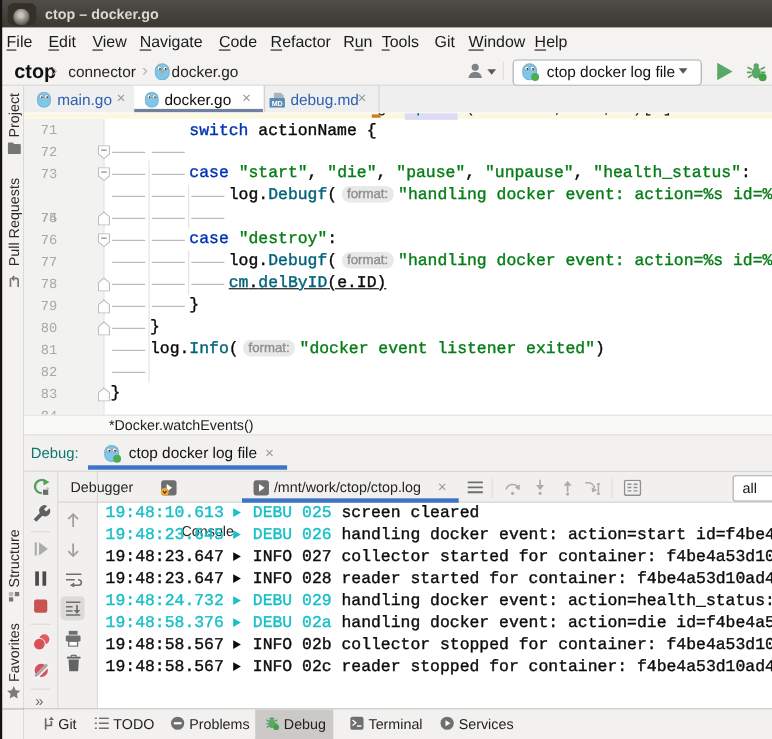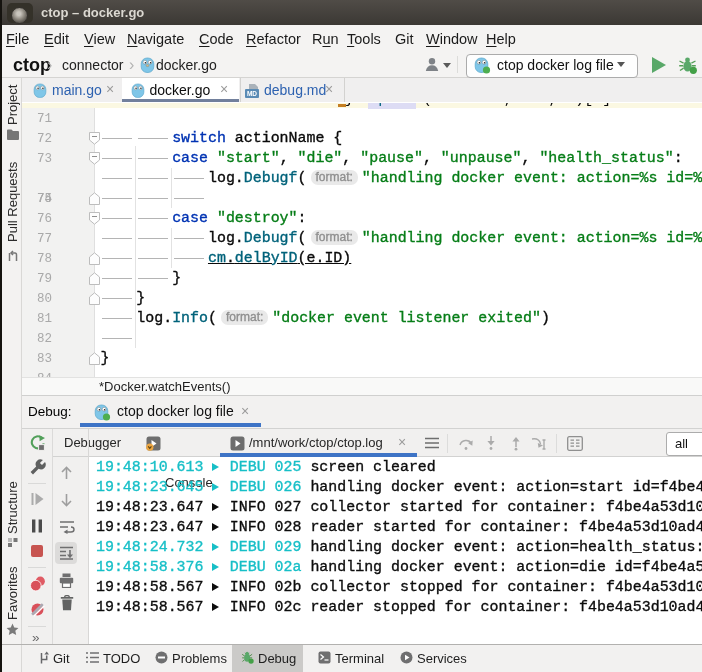--- a/index.html
+++ b/index.html
@@ -221,37 +221,37 @@
     <path d="M0.5 12.5 H10.5 V5 L5.5 0.8 L0.5 5 Z" fill="#FDFDFD" stroke="#BDBDBD"></path>
   </svg>
 <svg class="ab" style="left:88.5px;top:292px;" width="11" height="13" viewBox="0 0 11 13">
     <path d="M0.5 12.5 H10.5 V5 L5.5 0.8 L0.5 5 Z" fill="#FDFDFD" stroke="#BDBDBD"></path>
   </svg>
 <svg class="ab" style="left:88.5px;top:352px;" width="11" height="13" viewBox="0 0 11 13">
     <path d="M0.5 12.5 H10.5 V5 L5.5 0.8 L0.5 5 Z" fill="#FDFDFD" stroke="#BDBDBD"></path>
   </svg>
 
 <div class="ab" style="left:22px;top:102px;width:680px;height:275px;overflow:hidden;">
-<div class="cl" style="left:78.5px;top:26px;"><span>		</span><span class="k">switch</span> actionName {</div>
+<div class="cl" style="left:78.5px;top:8px;"><span>		</span><span class="k">switch</span> actionName {</div>
 <div class="cl" style="left:78.5px;top:46px;"><span>		</span><span class="k">case</span> <span class="s">"start"</span>, <span class="s">"die"</span>, <span class="s">"pause"</span>, <span class="s">"unpause"</span>, <span class="s">"health_status"</span>:</div>
 <div class="cl" style="left:78.5px;top:66px;"><span>			</span>log.<span class="f">Debugf</span>(<span class="chip">format:</span><span class="s">"handling docker event: action=%s id=%s"</span>, e.Action, e.ID)</div>
 <div class="cl" style="left:78.5px;top:106px;"><span>		</span><span class="k">case</span> <span class="s">"destroy"</span>:</div>
 <div class="cl" style="left:78.5px;top:126px;"><span>			</span>log.<span class="f">Debugf</span>(<span class="chip">format:</span><span class="s">"handling docker event: action=%s id=%s"</span>, e.Action, e.ID)</div>
 <div class="cl" style="left:78.5px;top:146px;text-decoration:underline;"><span>			</span><span class="f">cm</span>.<span class="f">delByID</span>(e.ID)</div>
 <div class="cl" style="left:78.5px;top:166px;"><span>		</span>}</div>
 <div class="cl" style="left:78.5px;top:186px;"><span>	</span>}</div>
 <div class="cl" style="left:78.5px;top:206px;"><span>	</span>log.<span class="f">Info</span>(<span class="chip">format:</span><span class="s">"docker event listener exited"</span>)</div>
 <div class="cl" style="left:78.5px;top:246px;">}</div>
 </div>
 
 <div class="ab" style="left:22px;top:377px;width:680px;height:19px;background:#F9F9F8;border-top:1px solid #E2E2E1;border-bottom:1px solid #D0D0CF;box-sizing:border-box;"></div>
 <div class="ab" style="left:99px;top:377px;height:19px;line-height:19px;font-size:13px;color:#1f1f1f;">*Docker.watchEvents()</div>
 
 <div class="ab" style="left:22px;top:396px;width:680px;height:33px;background:#F2F1F0;border-bottom:1px solid #D2D2D1;box-sizing:border-box;"></div>
-<div class="ab" style="left:28px;top:396px;height:32px;line-height:32px;font-size:13.5px;color:#000000;">Debug:</div>
+<div class="ab" style="left:28px;top:396px;height:32px;line-height:32px;font-size:13.5px;color:#0f766e;">Debug:</div>
 <svg class="ab" style="left:94px;top:404px;" width="17" height="17" viewBox="0 0 17 17">
   <rect x="1.2" y="1" width="12.6" height="14.5" rx="5.8" fill="#7FC6E8" stroke="#5BA8CC" stroke-width="0.7"></rect>
   <circle cx="4.9" cy="5.2" r="1.9" fill="#fff" stroke="#666" stroke-width="0.4"></circle>
   <circle cx="10.1" cy="5.2" r="1.9" fill="#fff" stroke="#666" stroke-width="0.4"></circle>
   <circle cx="5.4" cy="5.7" r="0.8" fill="#222"></circle>
     <circle cx="10.6" cy="5.7" r="0.8" fill="#222"></circle>
   <circle cx="12.5" cy="13" r="3.6" fill="#4DAE50"></circle>
 </svg>
 <div class="ab" style="left:117px;top:396px;height:31px;line-height:31px;font-size:14px;color:#111;">ctop docker log file</div>
 <div class="ab xc" style="left:241px;top:396px;height:31px;line-height:30px;">×</div>

